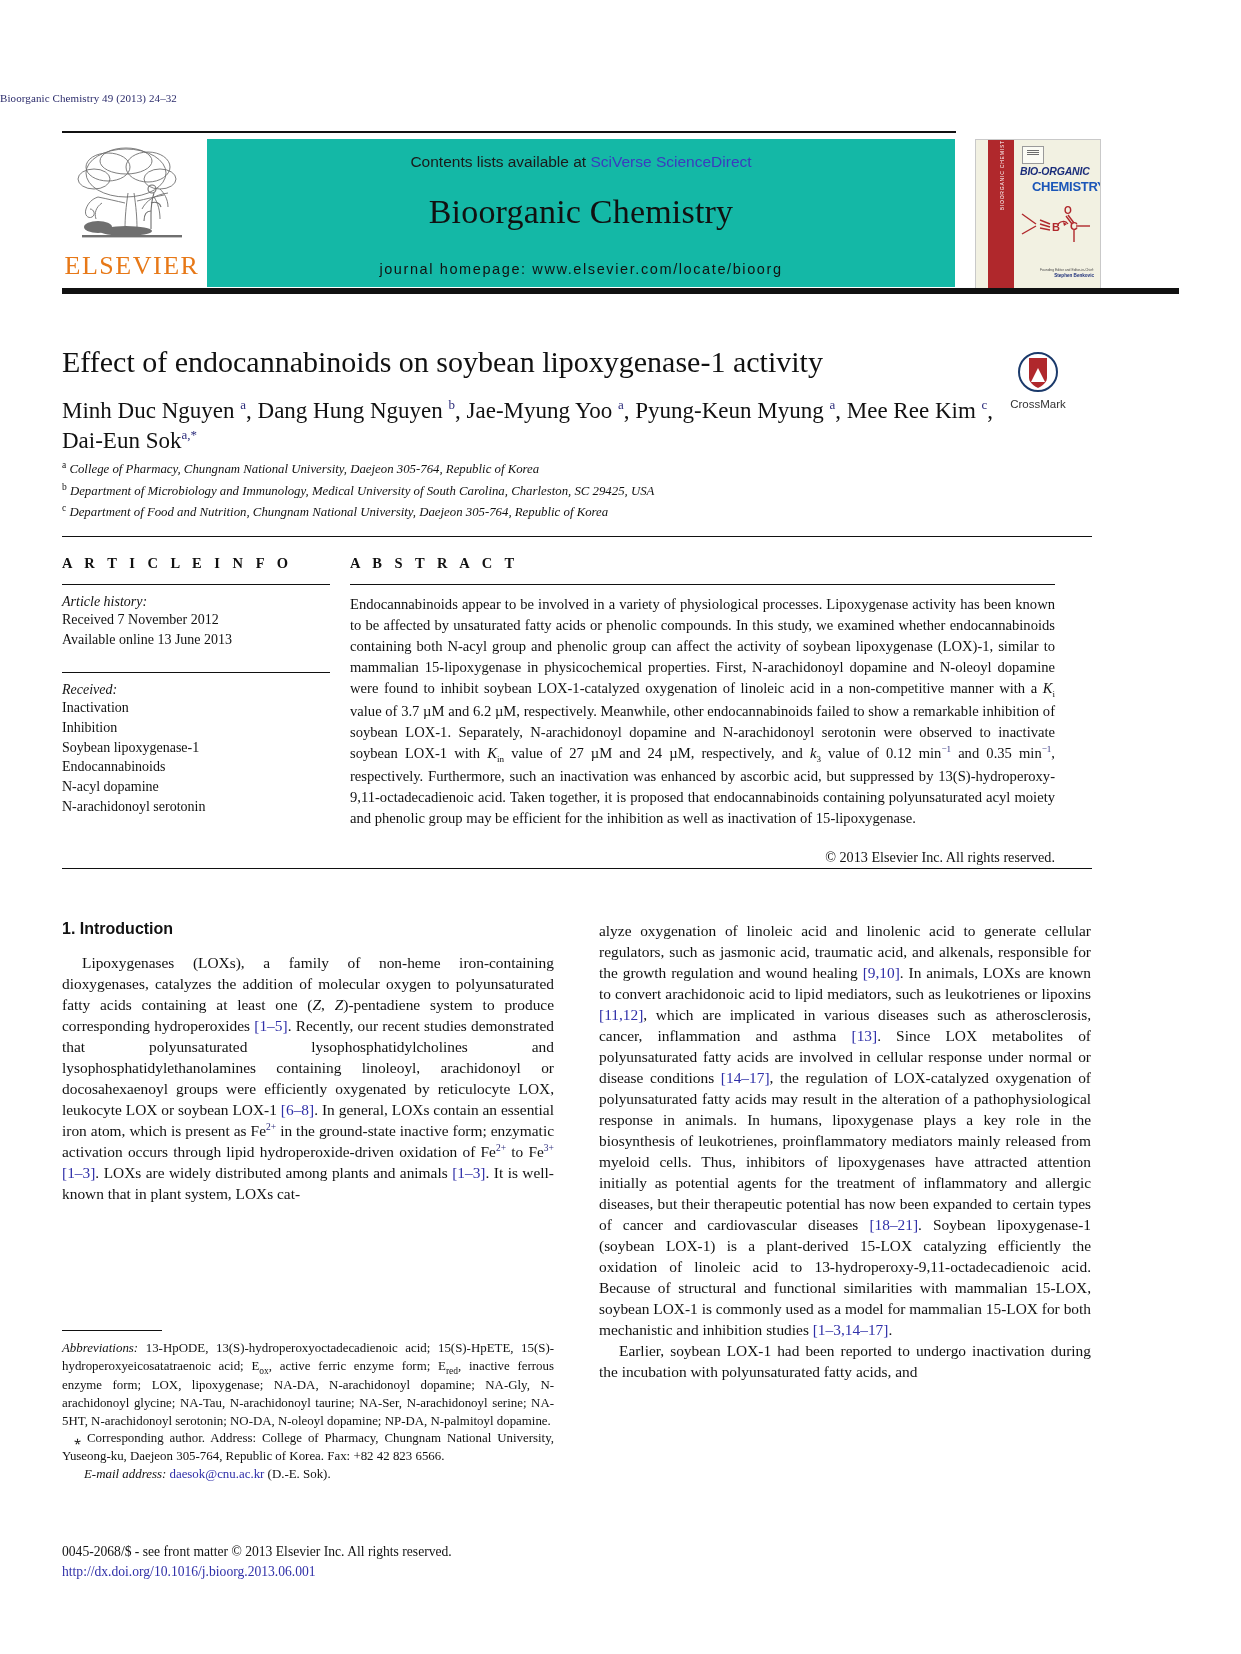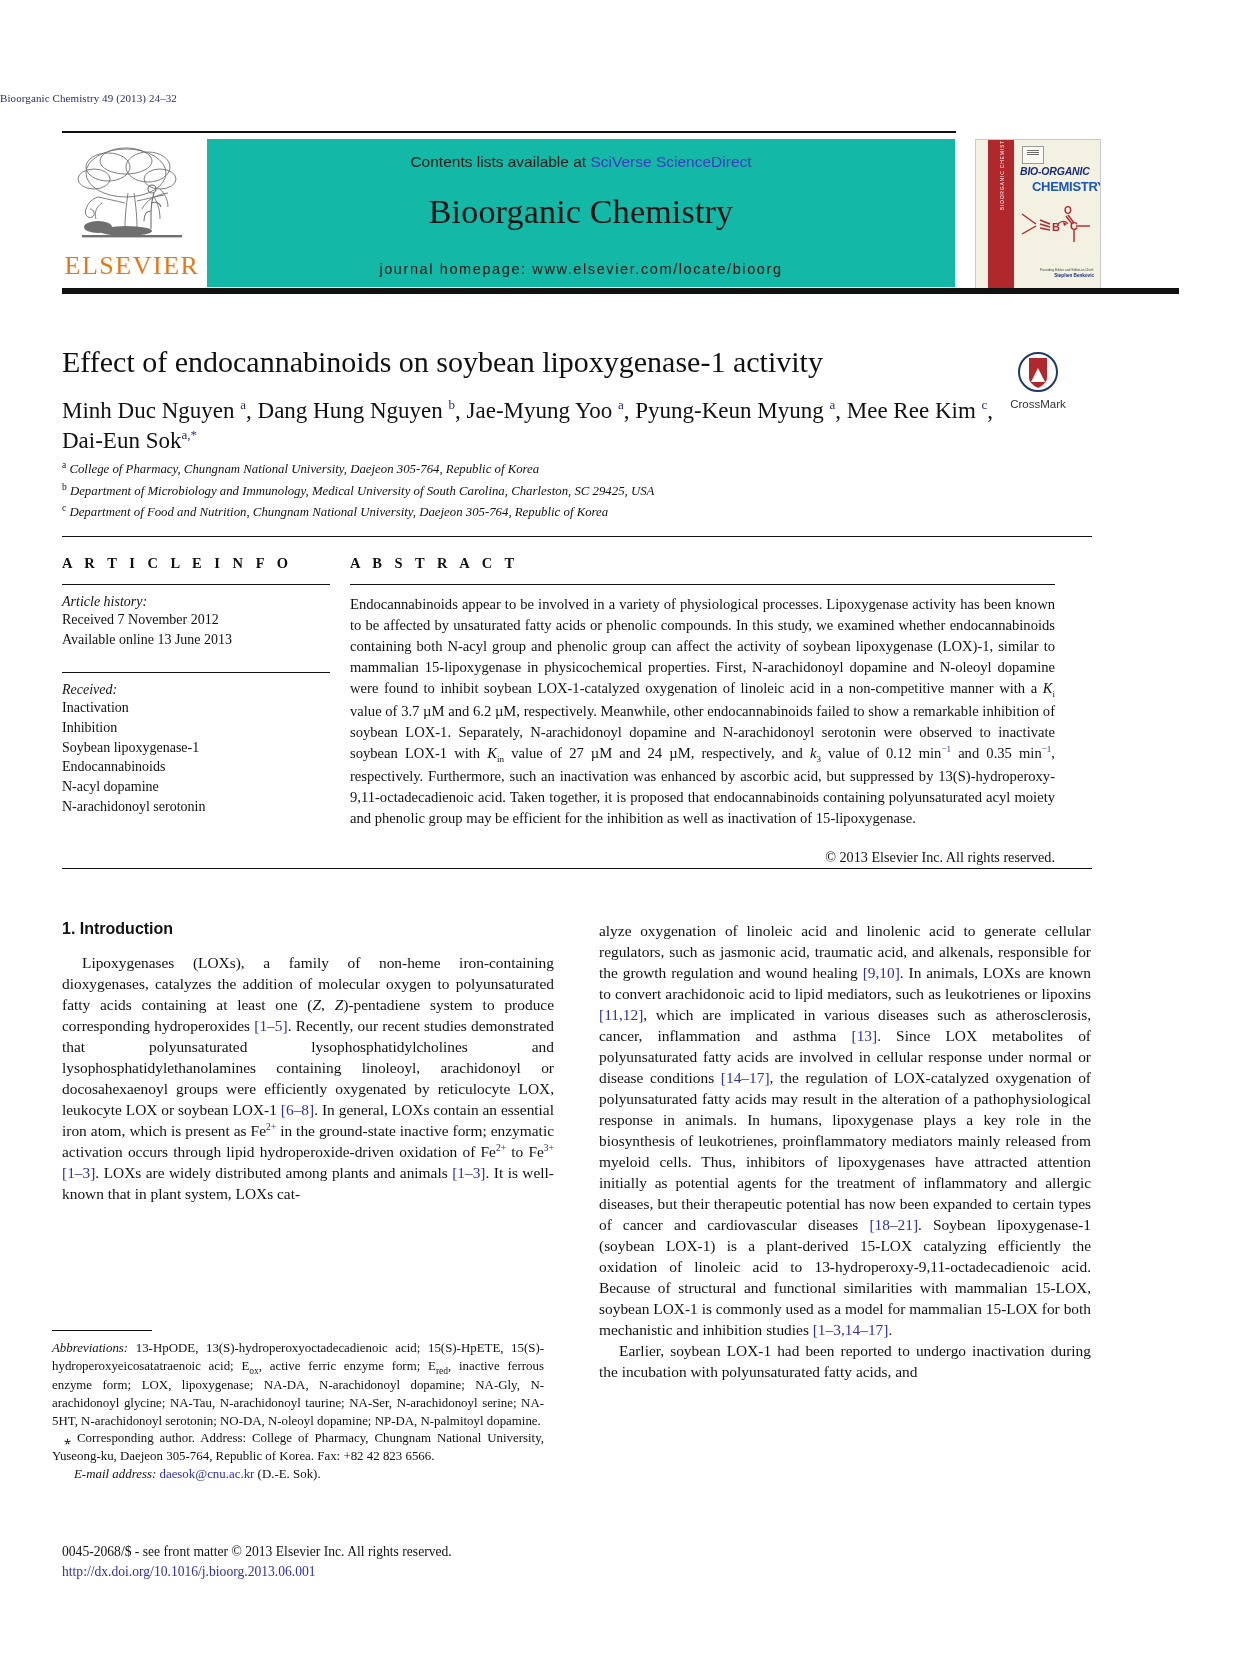--- a/index.html
+++ b/index.html
@@ -344,21 +344,21 @@
     margin: 0;
     color: #111;
   }
   .para.cont { text-indent: 0; }
   .ref { color: #2f2fa8; }
 
   
   .footnote {
     position: absolute;
     top: 1330px;
-    left: 52px;
+    left: 62px;
     width: 492px;
   }
   .fn-rule {
     width: 100px;
     height: 1px;
     background: #111;
     margin-bottom: 9px;
   }
   .fn-text {
     font-size: 12.9px;

